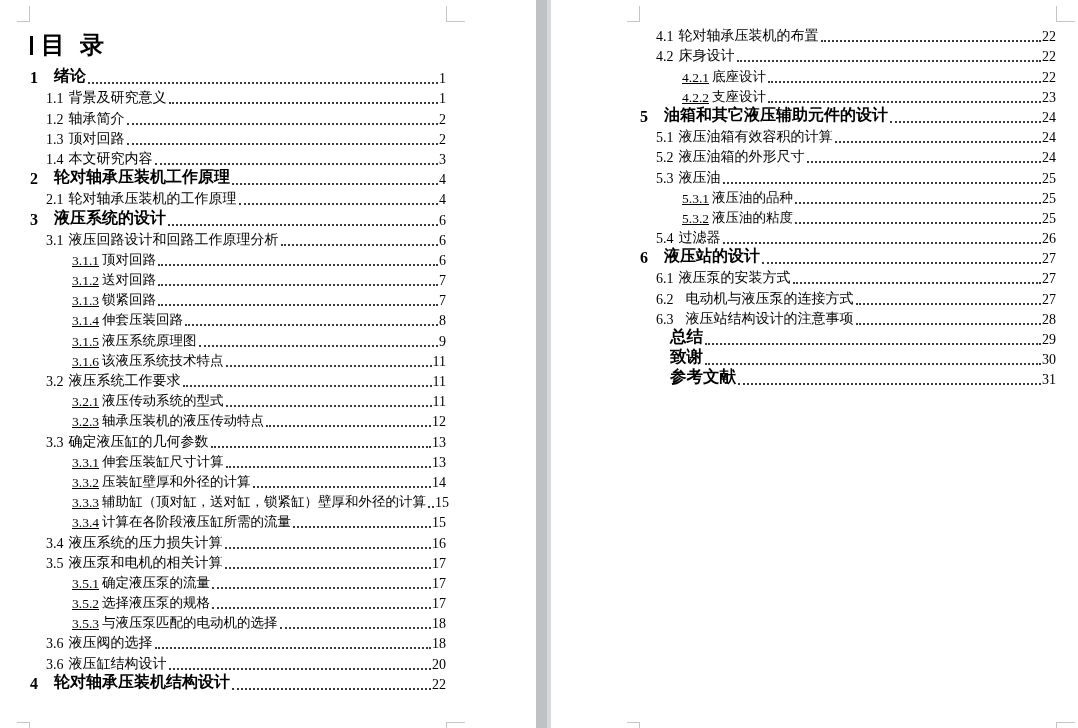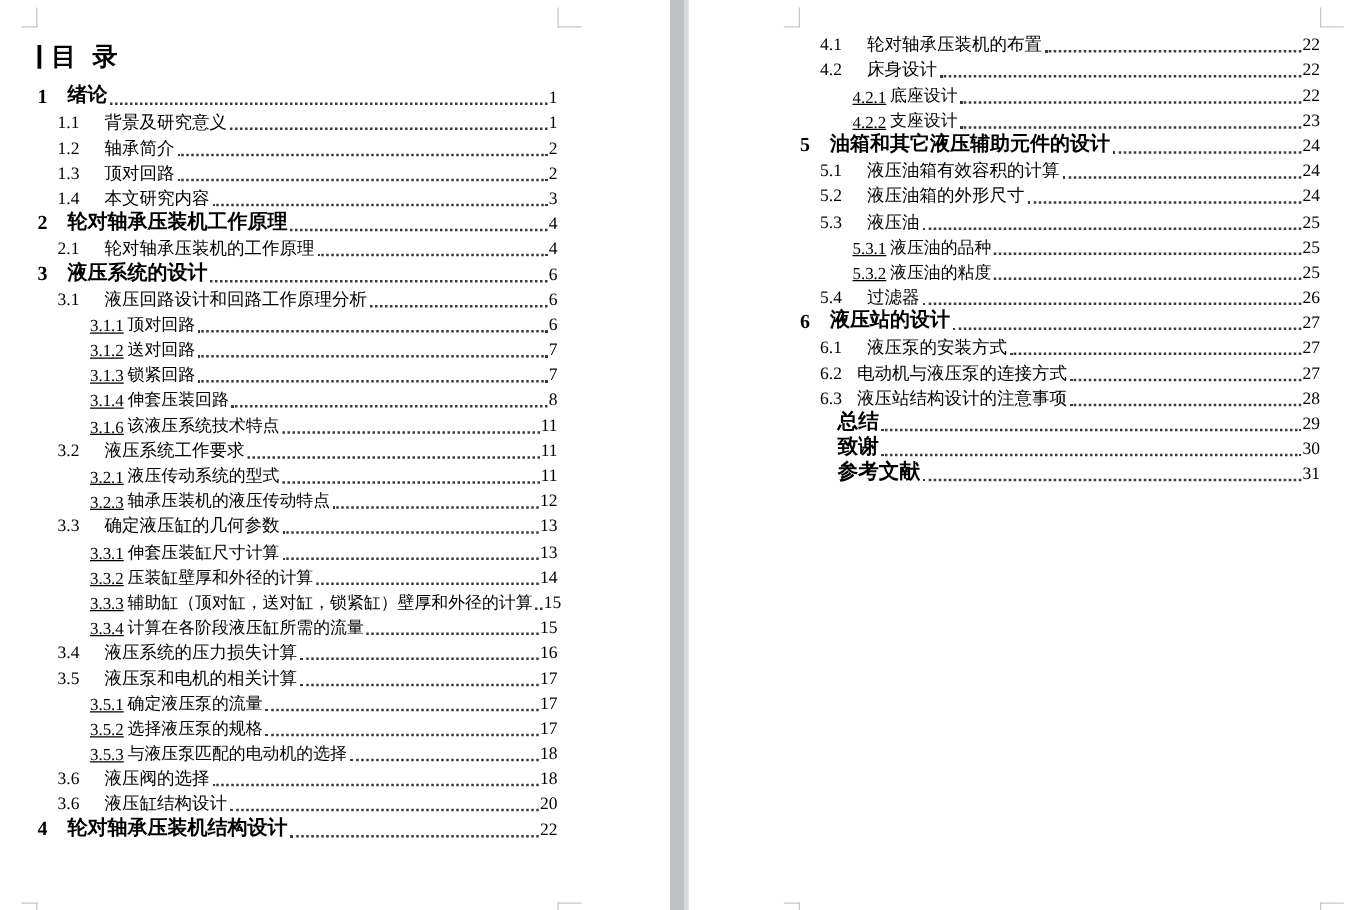--- a/index.html
+++ b/index.html
@@ -39,21 +39,21 @@
 
   
   .toc-title-wrap {
     position: absolute; left: 30px; top: 33px; height: 24px;
     display: flex; align-items: center;
   }
   .cursor-bar {
     display: inline-block; width: 3px; height: 19px; background: #000; margin-right: 8px;
   }
   .toc-title {
-    font-size: 20px; font-weight: bold; letter-spacing: 1px; white-space: pre;
+    font-size: 24px; font-weight: bold; letter-spacing: 1px; white-space: pre;
   }
 
   
   .rows { position: absolute; }
   #rows-left  { left: 30px; top: 67px;  width: 416px; }
   #rows-right { left: 89px; top: 25px;  width: 416px; }
 
   .row { display: flex; align-items: flex-end; height: 20.2px; white-space: nowrap; }
   .row .num, .row .title { white-space: pre; }
   .leader {
@@ -61,21 +61,21 @@
     border-bottom: 2px dotted #3a3a3a;
     margin: 0 1px 3px 2px;
   }
   .pg { font-size: 14px; line-height: 1; padding-bottom: 1px; }
 
   .lv1 { font-size: 16px; }
   .lv1 .num { font-weight: bold; display: inline-block; width: 24px; }
   .lv1 .title { font-weight: bold; }
 
   .lv2 { font-size: 14px; padding-left: 16px; }
-  .lv2 .num { margin-right: 20px; }
+  .lv2 .num { margin-right: 5px; }
 
   .lv3 { font-size: 13.5px; padding-left: 42px; }
   .lv3 .num { margin-right: 3px; text-decoration: underline; }
 
   .lv2.tight .num { margin-right: 12px; }
 
   .lv0 { font-size: 16.5px; margin-left: -15px; }
   .lv0 .title { font-weight: bold; margin-left: 45px; }
 </style>
 </head>
@@ -159,20 +159,26 @@
           <span class="num">3.1.3</span>
           <span class="title">锁紧回路</span>
           <span class="leader"></span>
           <span class="pg">7</span>
         </div>
         <div class="row lv3">
           <span class="num">3.1.4</span>
           <span class="title">伸套压装回路</span>
           <span class="leader"></span>
           <span class="pg">8</span>
+        </div>
+        <div class="row lv3">
+          <span class="num">3.1.5</span>
+          <span class="title">液压系统原理图</span>
+          <span class="leader"></span>
+          <span class="pg">9</span>
         </div>
         <div class="row lv3">
           <span class="num">3.1.6</span>
           <span class="title">该液压系统技术特点</span>
           <span class="leader"></span>
           <span class="pg">11</span>
         </div>
         <div class="row lv2">
           <span class="num">3.2</span>
           <span class="title">液压系统工作要求</span>

